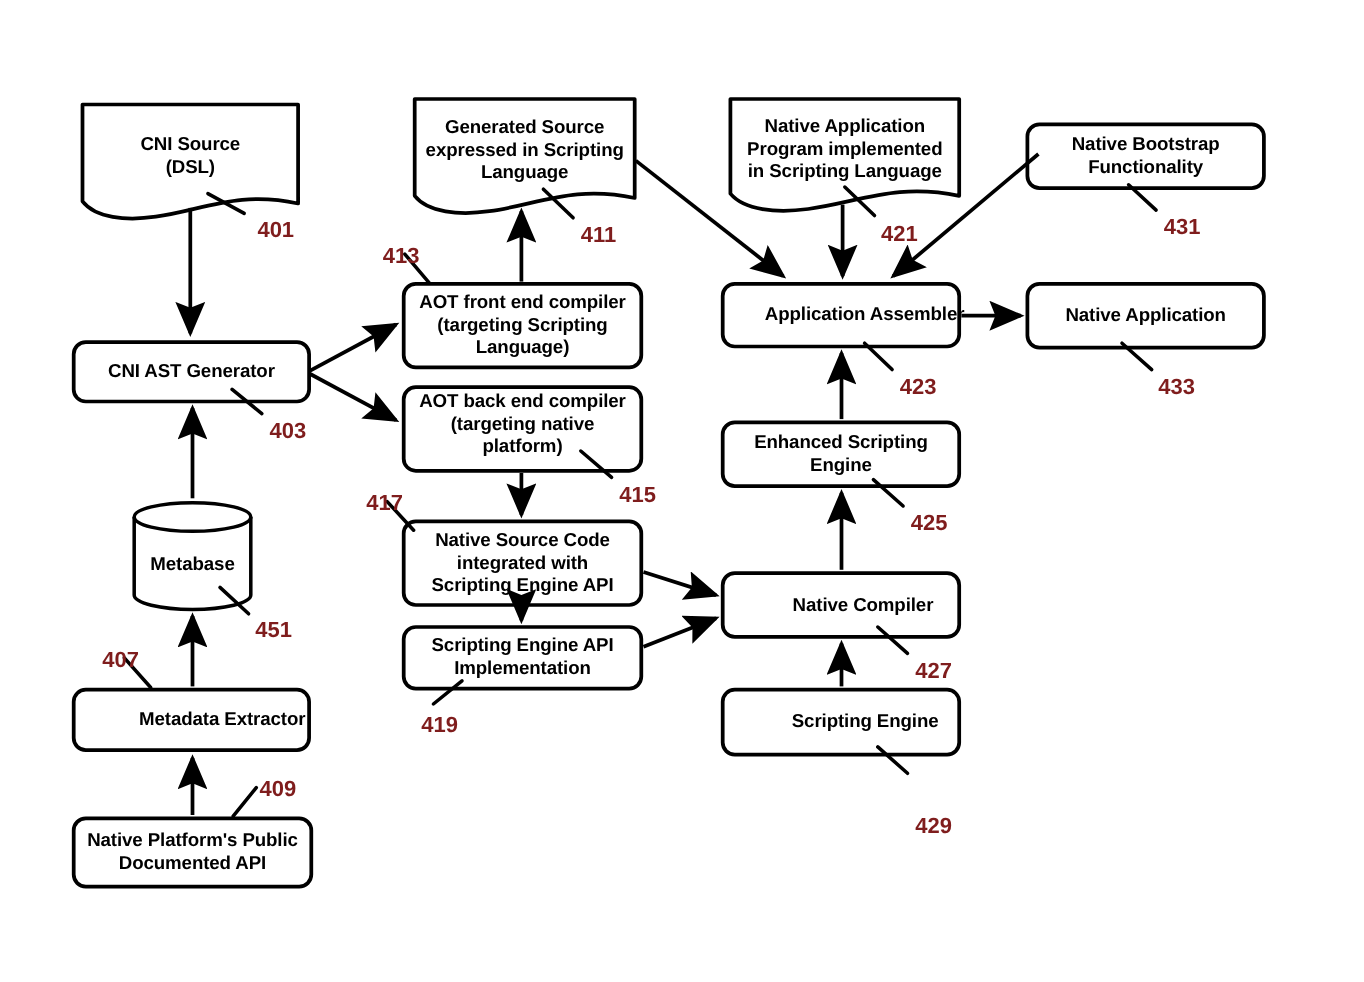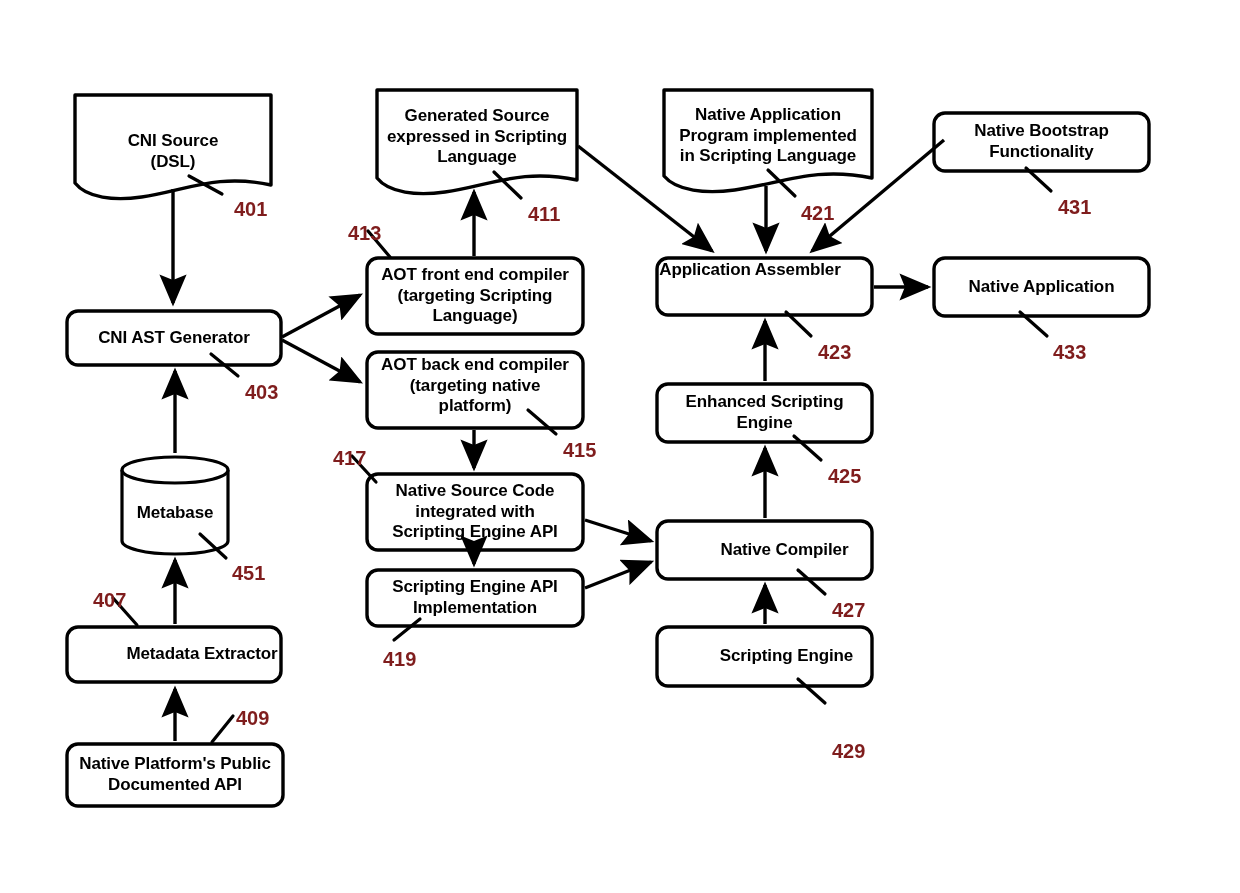--- a/index.html
+++ b/index.html
@@ -149,21 +149,21 @@
         <line x1="811" y1="336" x2="786" y2="312" stroke="#000000" stroke-width="3.2" stroke-linecap="round"></line>
         <line x1="821" y1="460" x2="794" y2="436" stroke="#000000" stroke-width="3.2" stroke-linecap="round"></line>
         <line x1="825" y1="594" x2="798" y2="570" stroke="#000000" stroke-width="3.2" stroke-linecap="round"></line>
         <line x1="825" y1="703" x2="798" y2="679" stroke="#000000" stroke-width="3.2" stroke-linecap="round"></line>
         <line x1="1051" y1="191" x2="1026" y2="168" stroke="#000000" stroke-width="3.2" stroke-linecap="round"></line>
         <line x1="1047" y1="336" x2="1020" y2="312" stroke="#000000" stroke-width="3.2" stroke-linecap="round"></line>
       </g>
   </svg>
 
   <div id="labels-layer">
-      <div class="node-label" style="left: 75px; top: 95px; width: 196px; height: 94px; margin-top: 10px;">CNI Source
+      <div class="node-label" style="left: 75px; top: 95px; width: 196px; height: 94px;">CNI Source
 (DSL)</div>
       <div class="node-label" style="left: 67px; top: 311px; width: 214px; height: 54px;">CNI AST Generator</div>
       <div class="node-label" style="left: 122px; top: 465px; width: 106px; height: 97px;">Metabase</div>
       <div class="node-label" style="left: 67px; top: 627px; width: 214px; height: 55px; padding-left: 28px;">Metadata Extractor</div>
       <div class="node-label" style="left: 67px; top: 744px; width: 216px; height: 62px;">Native Platform's Public
 Documented API</div>
       <div class="node-label" style="left: 377px; top: 90px; width: 200px; height: 94px;">Generated Source
 expressed in Scripting
 Language</div>
       <div class="node-label" style="left: 367px; top: 258px; width: 216px; height: 76px;">AOT front end compiler
@@ -173,21 +173,21 @@
 (targeting native
 platform)</div>
       <div class="node-label" style="left: 367px; top: 474px; width: 216px; height: 76px;">Native Source Code
 integrated with
 Scripting Engine API</div>
       <div class="node-label" style="left: 367px; top: 570px; width: 216px; height: 56px;">Scripting Engine API
 Implementation</div>
       <div class="node-label" style="left: 664px; top: 90px; width: 208px; height: 92px;">Native Application
 Program implemented
 in Scripting Language</div>
-      <div class="node-label" style="left: 657px; top: 242px; width: 186px; height: 57px;">Application Assembler</div>
+      <div class="node-label" style="left: 657px; top: 258px; width: 186px; height: 57px; padding-left: 36px;">Application Assembler</div>
       <div class="node-label" style="left: 657px; top: 384px; width: 215px; height: 58px;">Enhanced Scripting
 Engine</div>
       <div class="node-label" style="left: 657px; top: 521px; width: 215px; height: 58px; padding-left: 20px;">Native Compiler</div>
       <div class="node-label" style="left: 657px; top: 627px; width: 259px; height: 59px;">Scripting Engine</div>
       <div class="node-label" style="left: 934px; top: 113px; width: 215px; height: 58px;">Native Bootstrap
 Functionality</div>
       <div class="node-label" style="left: 934px; top: 258px; width: 215px; height: 58px;">Native Application</div>
     </div>
   <div id="refs-layer">
       <div class="ref-label" style="left: 234px; top: 198px;">401</div>

